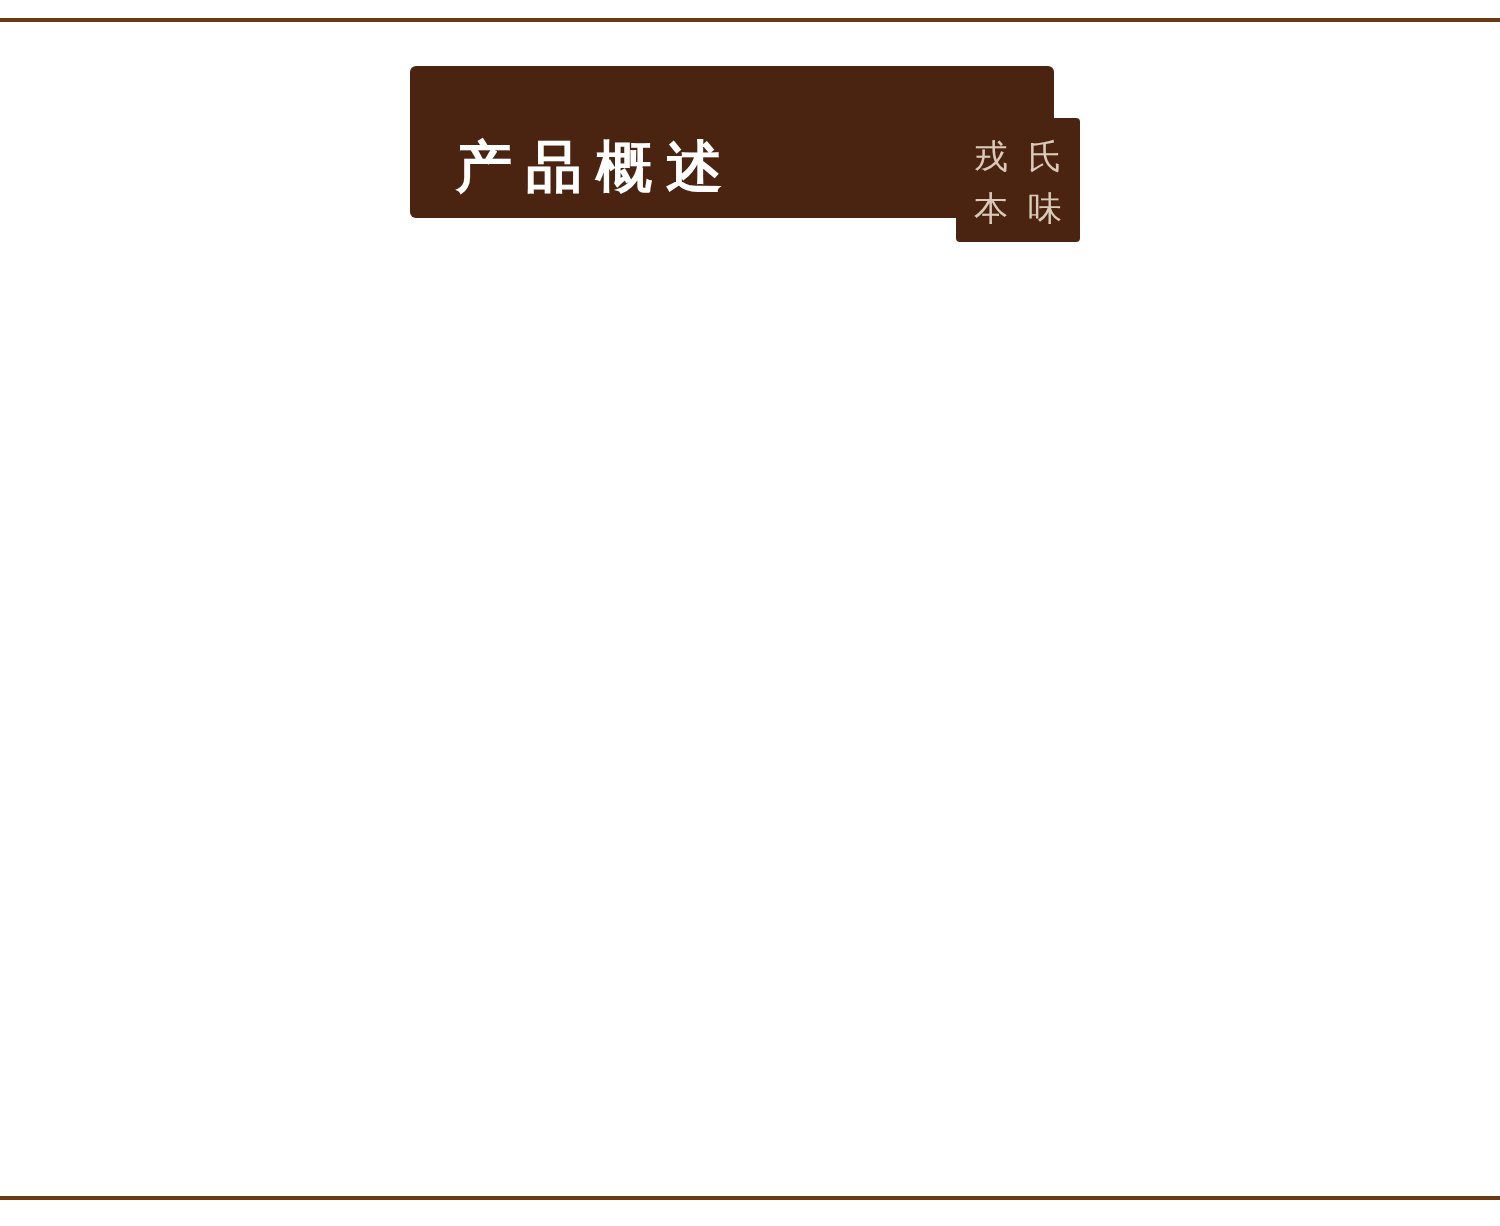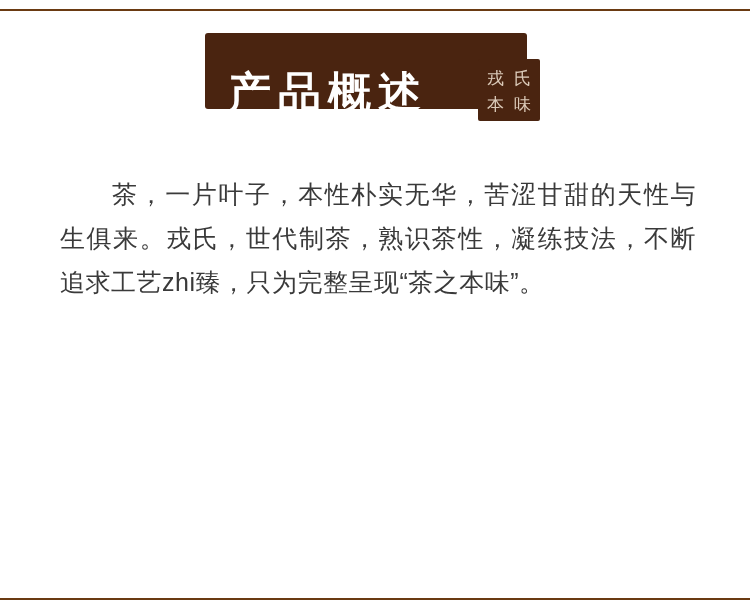--- a/index.html
+++ b/index.html
@@ -45,21 +45,21 @@
     background: #4a2410;
     border-radius: 3px;
   }
   .banner-title {
     position: absolute;
     left: 228px;
     top: 38px;
     width: 250px;
     text-align: left;
     color: #ffffff;
-    font-size: 43px;
+    font-size: 28px;
     font-weight: bold;
     letter-spacing: 7px;
     line-height: 1;
     font-family: "Liberation Serif", "DejaVu Serif", serif;
   }
   
   .seal {
     position: absolute;
     left: 478px;
     top: 26px;
@@ -129,16 +129,15 @@
         <span>戎</span>
         <span>氏</span>
         <span>本</span>
         <span>味</span>
       </div>
     </div>
   </div>
 </div>
 
 <div class="content">
-  <p class="para">茶，一片叶子，本性朴实无华，苦涩甘甜的天性与生俱来。戎氏，世代制茶，熟识茶性，凝练技法，不断追求工艺zhi臻，只为完整呈现“茶之本味”。</p>
 </div>
 
 <div class="rule bottom"></div>
 
 </body></html>

